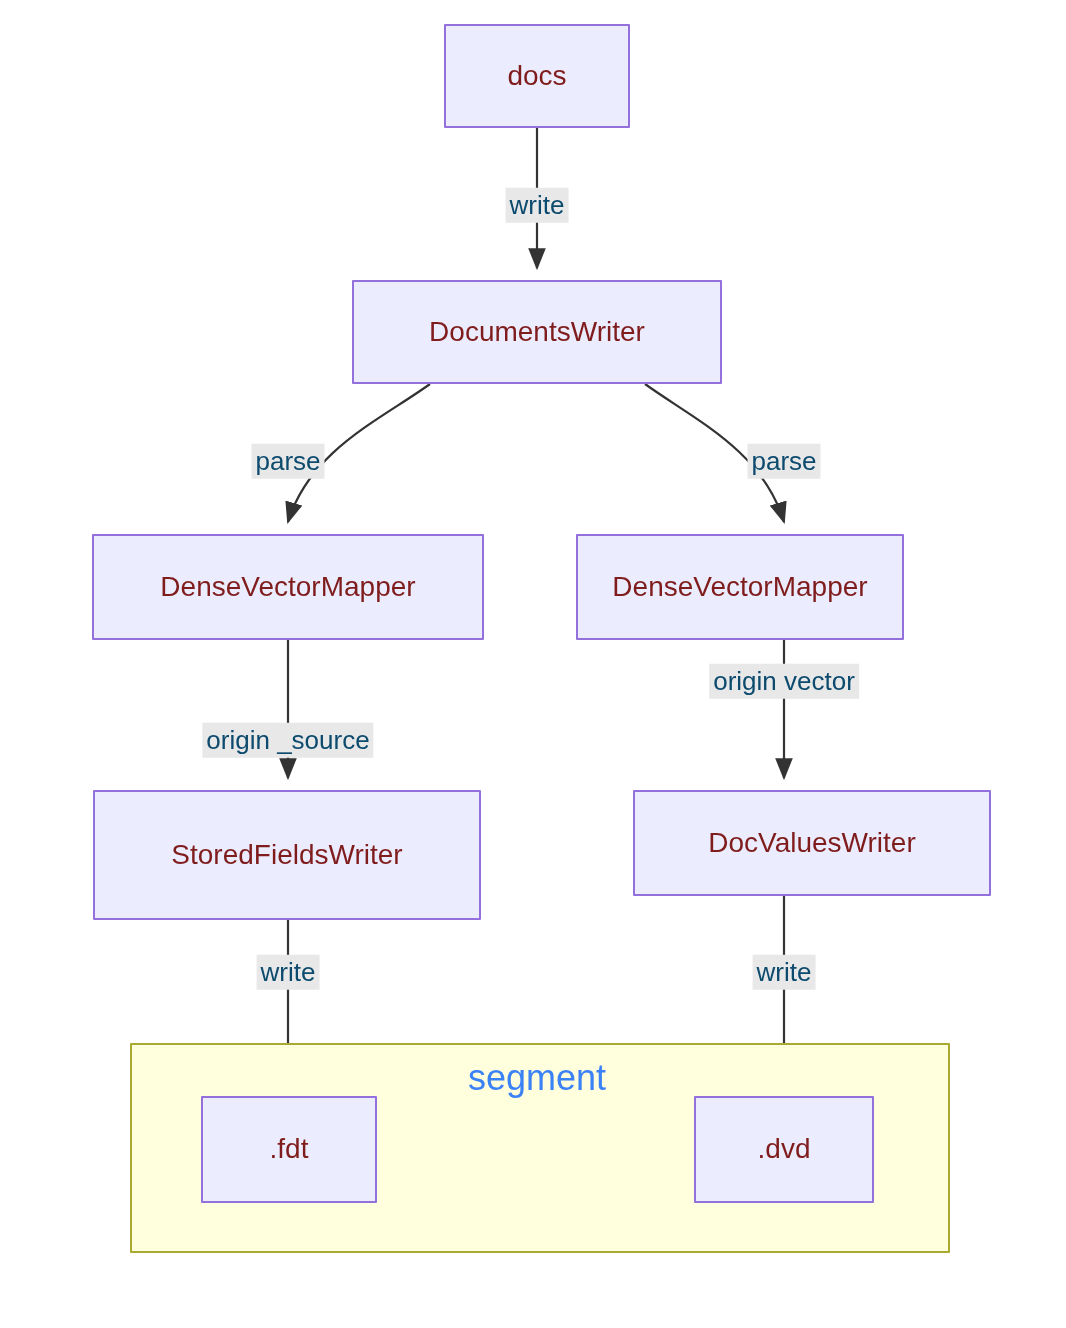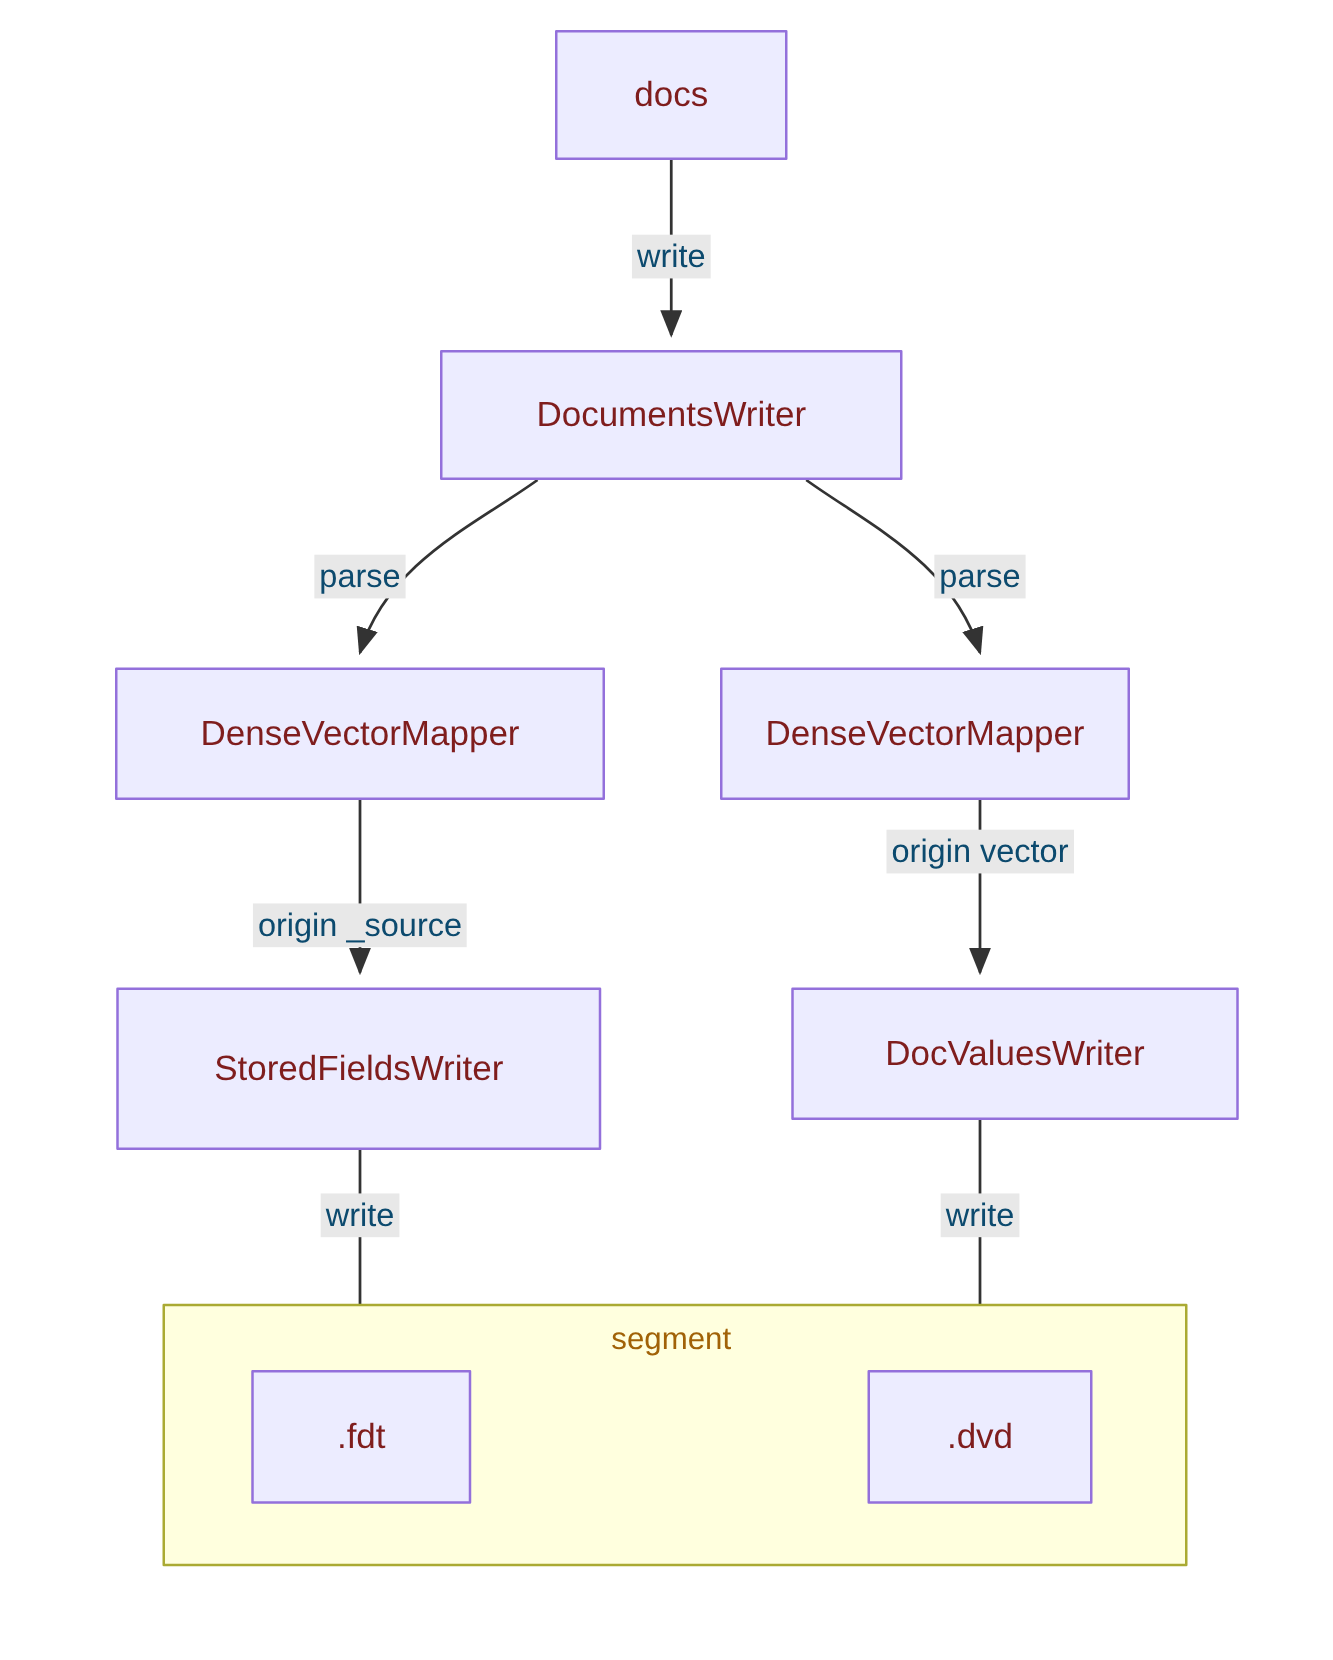--- a/index.html
+++ b/index.html
@@ -47,22 +47,22 @@
     position: absolute;
     box-sizing: border-box;
     background: #ffffde;
     border: 2px solid #aaaa33;
     border-radius: 1px;
     z-index: 1;
   }
   .cluster-label {
     position: absolute;
     z-index: 2;
-    color: #a16207;
-    font-size: 25px;
+    color: #3b82f6;
+    font-size: 36px;
     font-family: "Liberation Sans", sans-serif;
     white-space: nowrap;
     transform: translateX(-50%);
   }
   .edge-label {
     position: absolute;
     z-index: 4;
     background: #e8e8e8;
     color: #0c4a6e;
     font-size: 26px;

